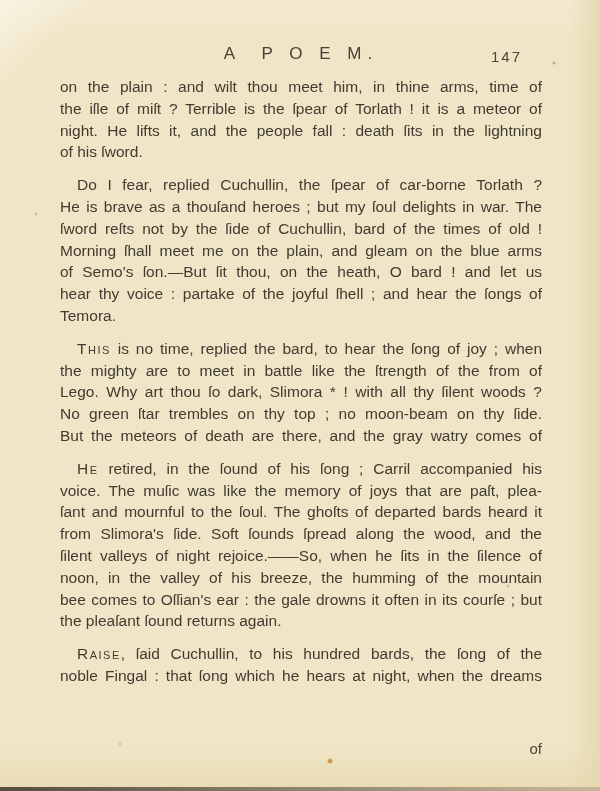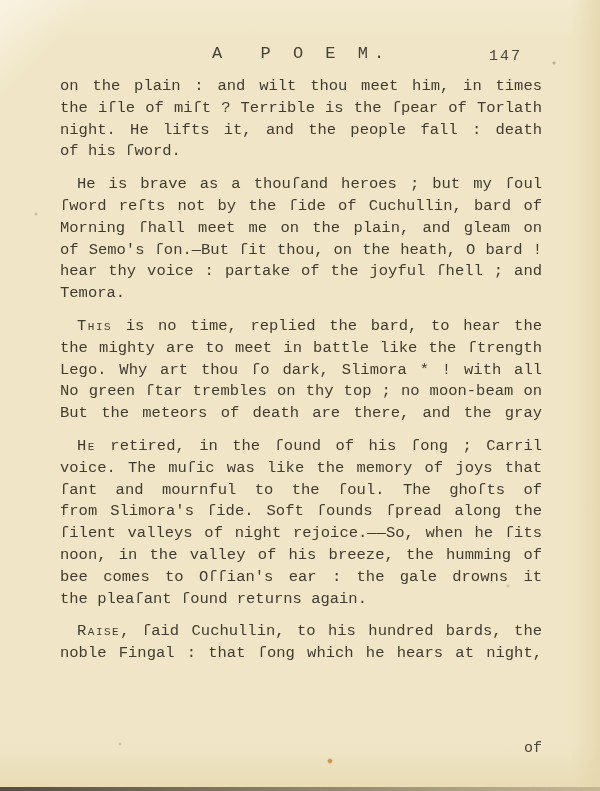--- a/index.html
+++ b/index.html
@@ -7,21 +7,21 @@
     padding: 0;
     width: 600px;
     height: 791px;
     background: #d8cca6;
   }
   .page {
     position: relative;
     width: 600px;
     height: 791px;
     overflow: hidden;
-    font-family: Liberation Mono, monospace;
+    font-family: Liberation Sans, sans-serif;
     color: #413b30;
     background:
       radial-gradient(circle 3px at 330px 761px, rgba(198,135,47,0.85) 0 1.5px, rgba(198,135,47,0) 3px),
       radial-gradient(circle 2px at 554px 63px, rgba(138,124,85,0.5) 0 1px, rgba(138,124,85,0) 2px),
       radial-gradient(circle 2px at 36px 214px, rgba(150,134,96,0.4) 0 1px, rgba(150,134,96,0) 2px),
       radial-gradient(circle 2px at 508px 586px, rgba(150,134,96,0.35) 0 1px, rgba(150,134,96,0) 2px),
       radial-gradient(circle 2px at 120px 744px, rgba(150,134,96,0.35) 0 1px, rgba(150,134,96,0) 2px),
       linear-gradient(135deg, rgba(250,244,228,0.9) 0%, rgba(250,244,228,0) 7%),
       linear-gradient(to left, rgba(228,214,172,0.8) 0%, rgba(228,214,172,0) 5%),
       linear-gradient(to top, rgba(230,216,175,0.8) 0%, rgba(230,216,175,0) 6%),
@@ -124,26 +124,27 @@
 
 <div class="page">
 
   <div class="header">
     <span class="title">A  P O E M.</span>
     <span class="pagenum">147</span>
   </div>
 
   <div class="text-block" id="text-block">
       <div class="para">
-        <div class="line">on the plain : and wilt thou meet him, in times arms, king of</div>
+        <div class="line">on the plain : and wilt thou meet him, in thine arms, time of</div>
         <div class="line">the iſle of miſt ? Terrible is the ſpear of Torlath ! it is a meteor of</div>
         <div class="line">night.  He lifts it, and the people fall : death ſits in the lightning</div>
         <div class="line flush">of his ſword.</div>
       </div>
       <div class="para indent">
+        <div class="line">Do I fear, replied Cuchullin, the ſpear of car-borne Torlath ?</div>
         <div class="line">He is brave as a thouſand heroes ; but my ſoul delights in war.  The</div>
         <div class="line">ſword reſts not by the ſide of Cuchullin, bard of the times of old !</div>
         <div class="line">Morning ſhall meet me on the plain, and gleam on the blue arms</div>
         <div class="line">of Semo's ſon.—But ſit thou, on the heath, O bard ! and let us</div>
         <div class="line">hear thy voice : partake of the joyful ſhell ; and hear the ſongs of</div>
         <div class="line flush">Temora.</div>
       </div>
       <div class="para indent">
         <div class="line"><span class="smallcaps">This</span> is no time, replied the bard, to hear the ſong of joy ; when</div>
         <div class="line">the mighty are to meet in battle like the ſtrength of the from of</div>

